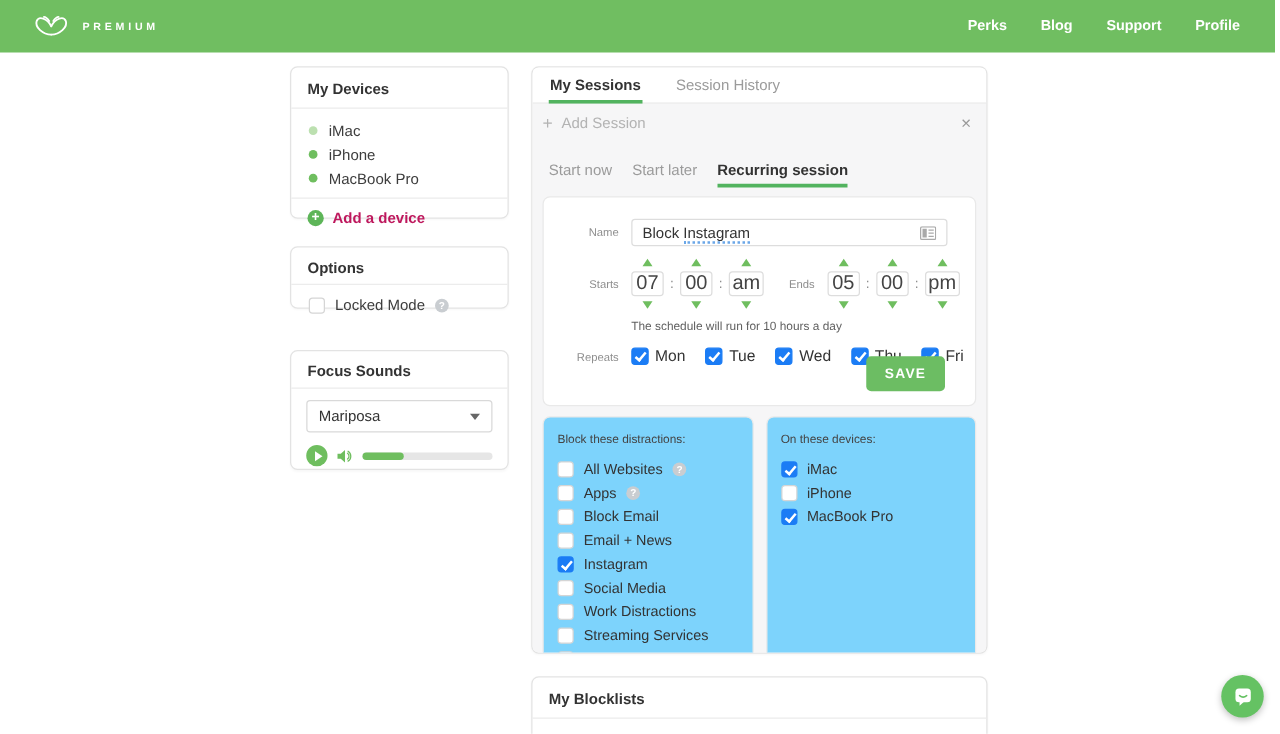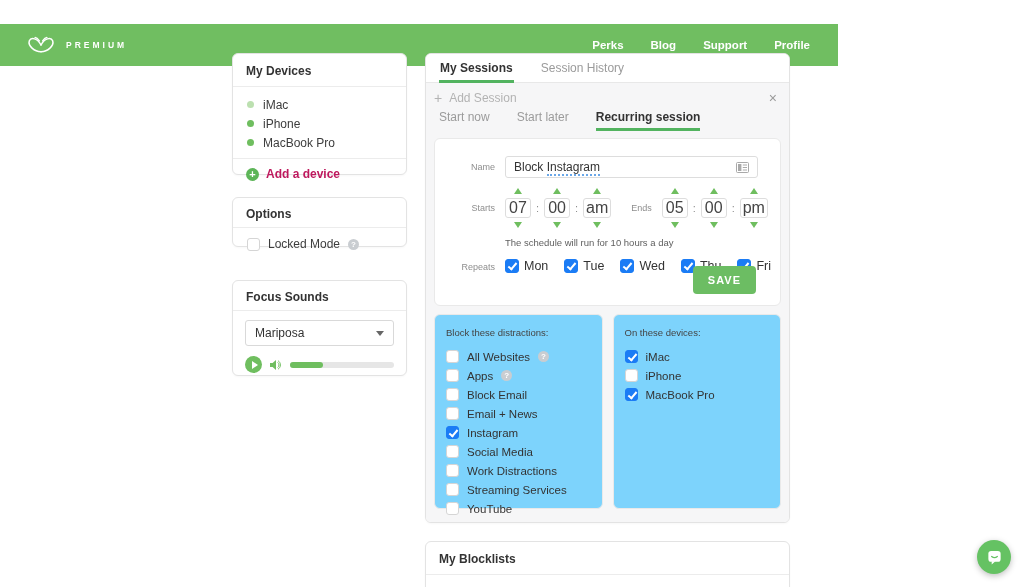--- a/index.html
+++ b/index.html
@@ -3,23 +3,23 @@
 <meta charset="utf-8">
 <style>
   * { box-sizing: border-box; margin: 0; padding: 0; }
   html,body { width:1024px; height:587px; }
   body {
     position: relative; overflow: hidden;
     background:#ffffff; color:#3a3a3a;
     font-family:"Liberation Sans", sans-serif;
   }
   
-  .header { position:absolute; left:0; top:0; width:838px; height:42px;
+  .header { position:absolute; left:0; top:0; width:1020px; height:42px;
     background:#70be61; display:flex; align-items:center; justify-content:space-between;
-    padding:0 28px 0 26px;margin-top:24px; }
+    padding:0 28px 0 26px; }
   .brand { display:flex; align-items:center; gap:10px; cursor:pointer; }
   .brand-name { color:#fff; font-size:8.5px; font-weight:bold; letter-spacing:3px; }
   .nav { display:flex; gap:27px; }
   .nav-item { color:#fff; font-size:11.5px; font-weight:bold; cursor:pointer; }
 
   
   .panel { position:absolute; background:#fff; border:1px solid #e3e3e3;
     border-radius:6px; box-shadow:0 1px 2px rgba(0,0,0,0.03); }
   .panel-title { font-size:12px; font-weight:bold; color:#333; padding:10px 13px 8px; }
   .hdiv { height:1px; background:#ececec; }
@@ -70,21 +70,21 @@
   .tab-row { display:flex; gap:26px; padding:0 13px; border-bottom:1px solid #e8e8e8; background:#fff; }
   .tab { font-size:12px; color:#9b9b9b; padding:7px 1px 5px; border-bottom:3px solid transparent;
     margin-bottom:-1px; cursor:pointer; }
   .tab.active { color:#333; font-weight:bold; border-bottom-color:#52b35f; }
   .main-body { background:#f6f6f7; height:446px; padding:0 8px; position:relative;
     border-radius:0 0 6px 6px; }
   .add-row { display:flex; align-items:center; gap:7px; padding-top:8px; color:#b3b3b3; }
   .add-plus { font-size:14px; line-height:1; cursor:pointer; }
   .add-label { font-size:12px; cursor:pointer; }
   .close-x { position:absolute; right:12px; top:8px; color:#9a9a9a; font-size:14px; line-height:1; cursor:pointer; }
-  .subtab-row { display:flex; gap:27px; margin-top:5px; padding-left:5px; }
+  .subtab-row { display:flex; gap:16px; margin-top:24px; padding-left:5px; }
   .subtab { font-size:12px; color:#9b9b9b; padding-bottom:4px; border-bottom:3px solid transparent; cursor:pointer; }
   .subtab.active { color:#333; font-weight:bold; border-bottom-color:#52b35f; }
 
   .form-card { margin-top:7px; background:#fff; border:1px solid #e9e9e9; border-radius:6px;
     height:168px; padding:17px 22px 0 18px; position:relative; }
   .frow { display:flex; align-items:center; }
   .flabel { width:42px; text-align:right; font-size:9px; color:#8e8e8e; margin-right:10px; flex:none; }
   .name-input { flex:1; height:22px; border:1px solid #ddd; border-radius:3px; background:#fff;
     display:flex; align-items:center; padding:0 8px; cursor:text; }
   .name-text { flex:1; font-size:12px; color:#333; white-space:pre; }

